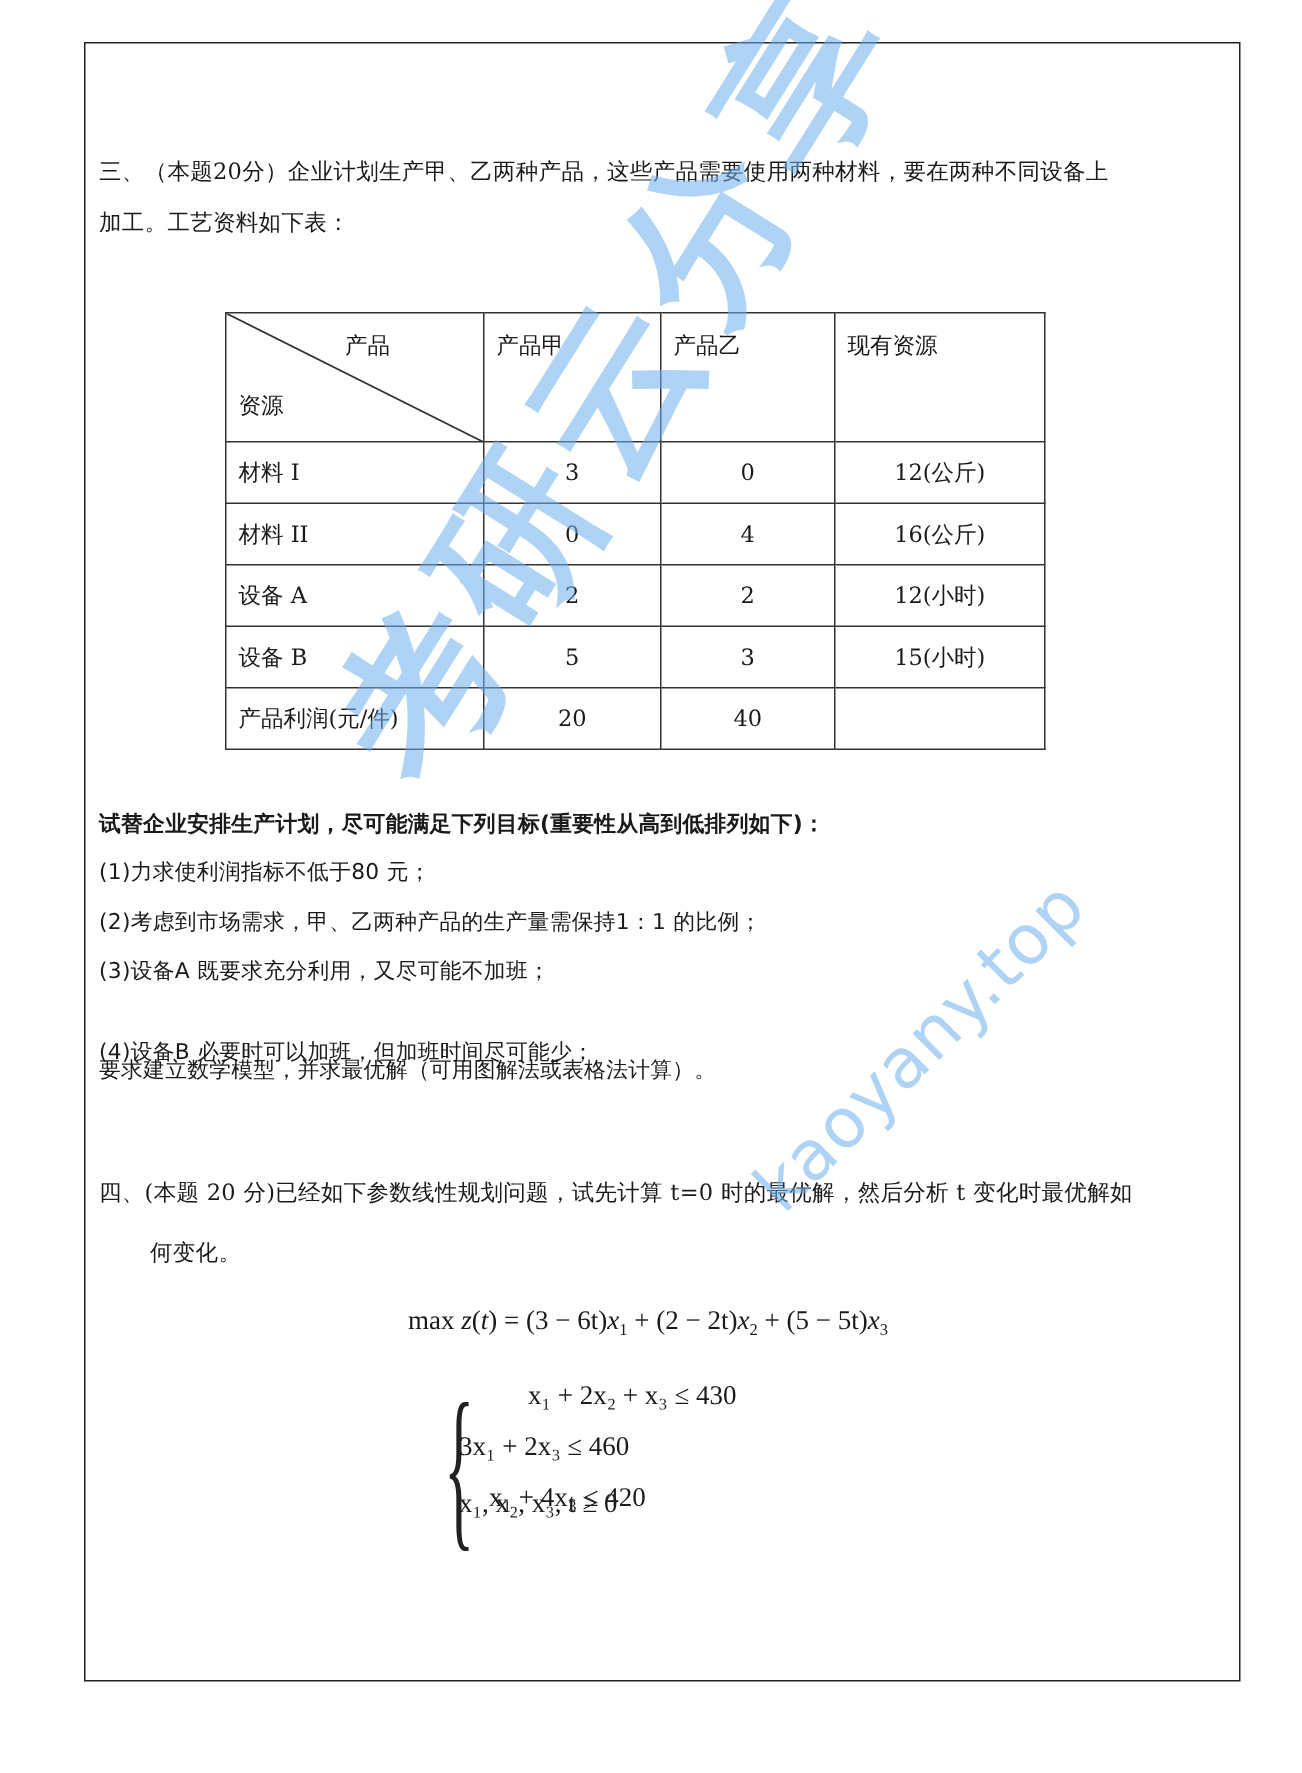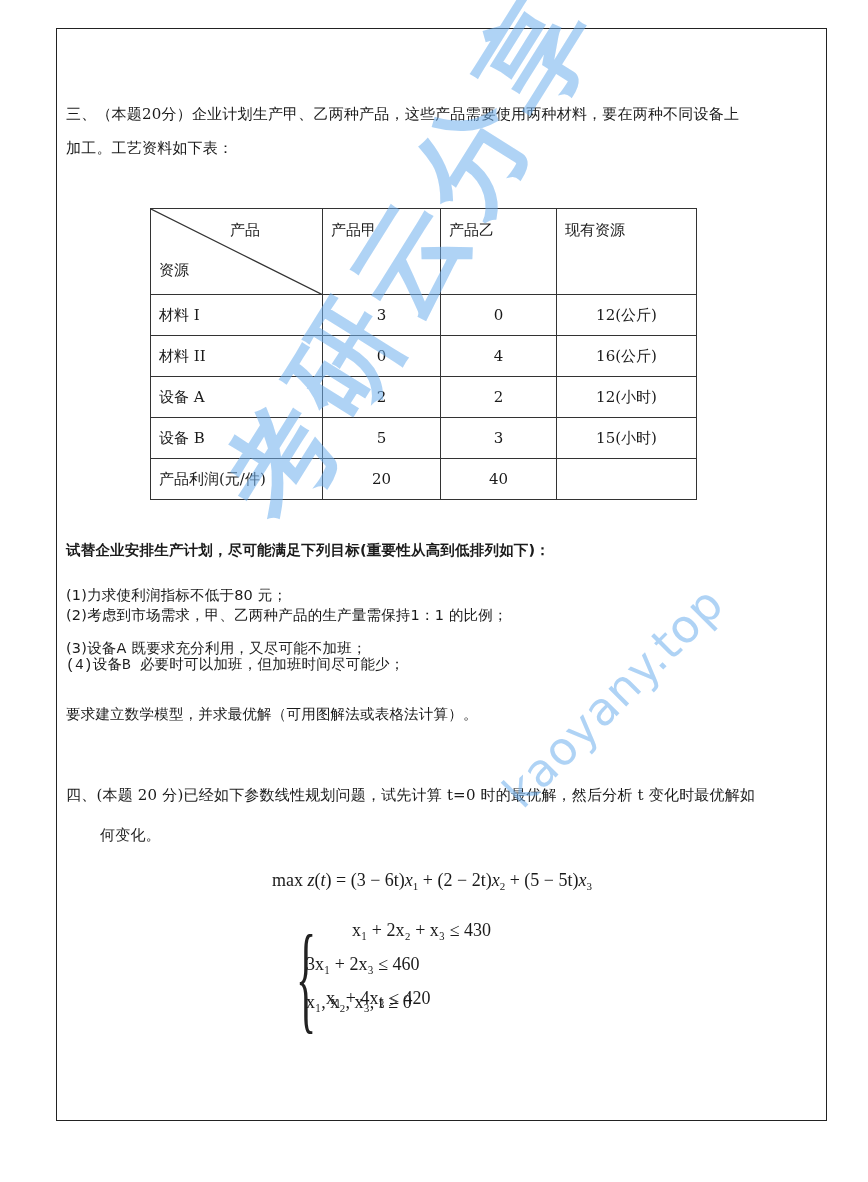--- a/index.html
+++ b/index.html
@@ -82,24 +82,24 @@
   <tr>
     <td class="c0">产品利润(元/件)</td>
     <td class="c1 num">20</td>
     <td class="c2 num">40</td>
     <td class="c3 num"></td>
   </tr>
 </tbody>
   </table>
 
 <div class="p sans" style="top:540px;font-weight:bold;">试替企业安排生产计划，尽可能满足下列目标(重要性从高到低排列如下)：</div>
-<div class="p sans" style="top:572px;margin-top:13px;">(1)力求使利润指标不低于80 元；</div>
+<div class="p sans" style="top:572px;">(1)力求使利润指标不低于80 元；</div>
 <div class="p sans" style="top:605px;">(2)考虑到市场需求，甲、乙两种产品的生产量需保持1：1 的比例；</div>
 <div class="p sans" style="top:638px;">(3)设备A 既要求充分利用，又尽可能不加班；</div>
-<div class="p sans" style="top:655px;font-family:Liberation Mono, monospace;">(4)设备B 必要时可以加班，但加班时间尽可能少；</div>
+<div class="p sans" style="top:692px;">(4)设备B 必要时可以加班，但加班时间尽可能少；</div>
 <div class="p sans" style="top:704px;">要求建立数学模型，并求最优解（可用图解法或表格法计算）。</div>
 
 <div class="p" style="top:785px;">四、(本题 20 分)已经如下参数线性规划问题，试先计算 t=0 时的最优解，然后分析 t 变化时最优解如</div>
 <div class="p" style="top:825px; left:100px;">何变化。</div>
 
 <div class="math" style="left:260px; top:870px;margin-left:12px;">
   <span>max </span><i>z</i>(<i>t</i>) = <span>(3 − 6t)</span><i>x</i><sub>1</sub> + <span>(2 − 2t)</span><i>x</i><sub>2</sub> + <span>(5 − 5t)</span><i>x</i><sub>3</sub>
 </div>
 
 <div class="brace">{</div>

